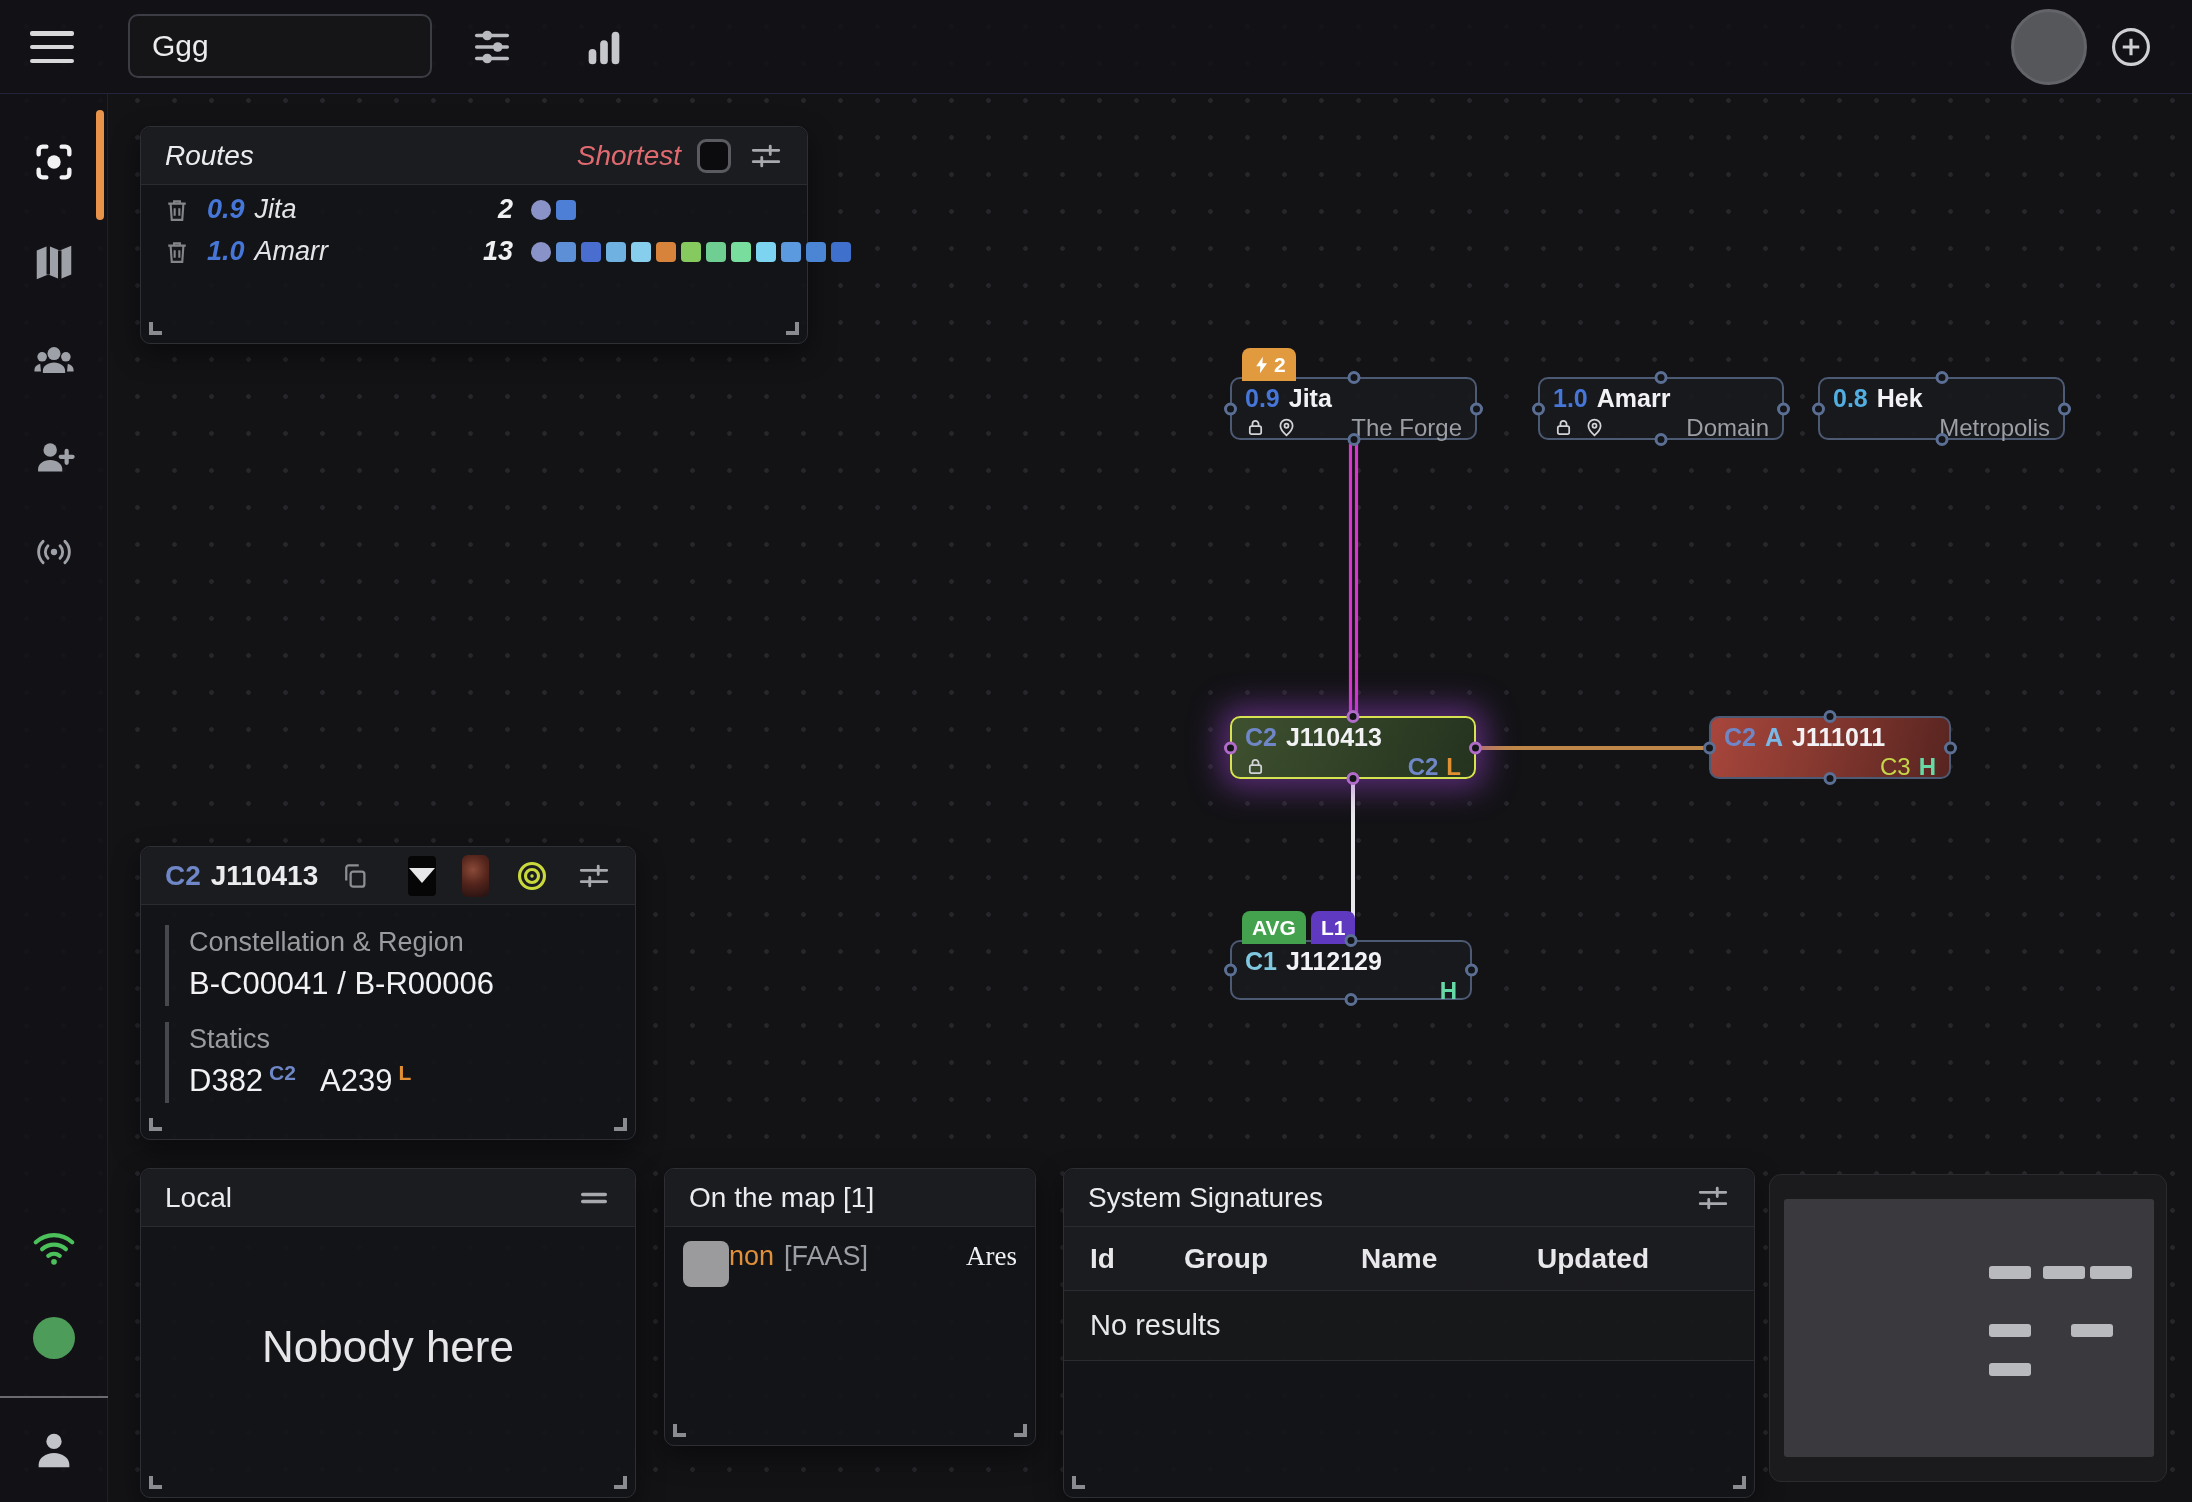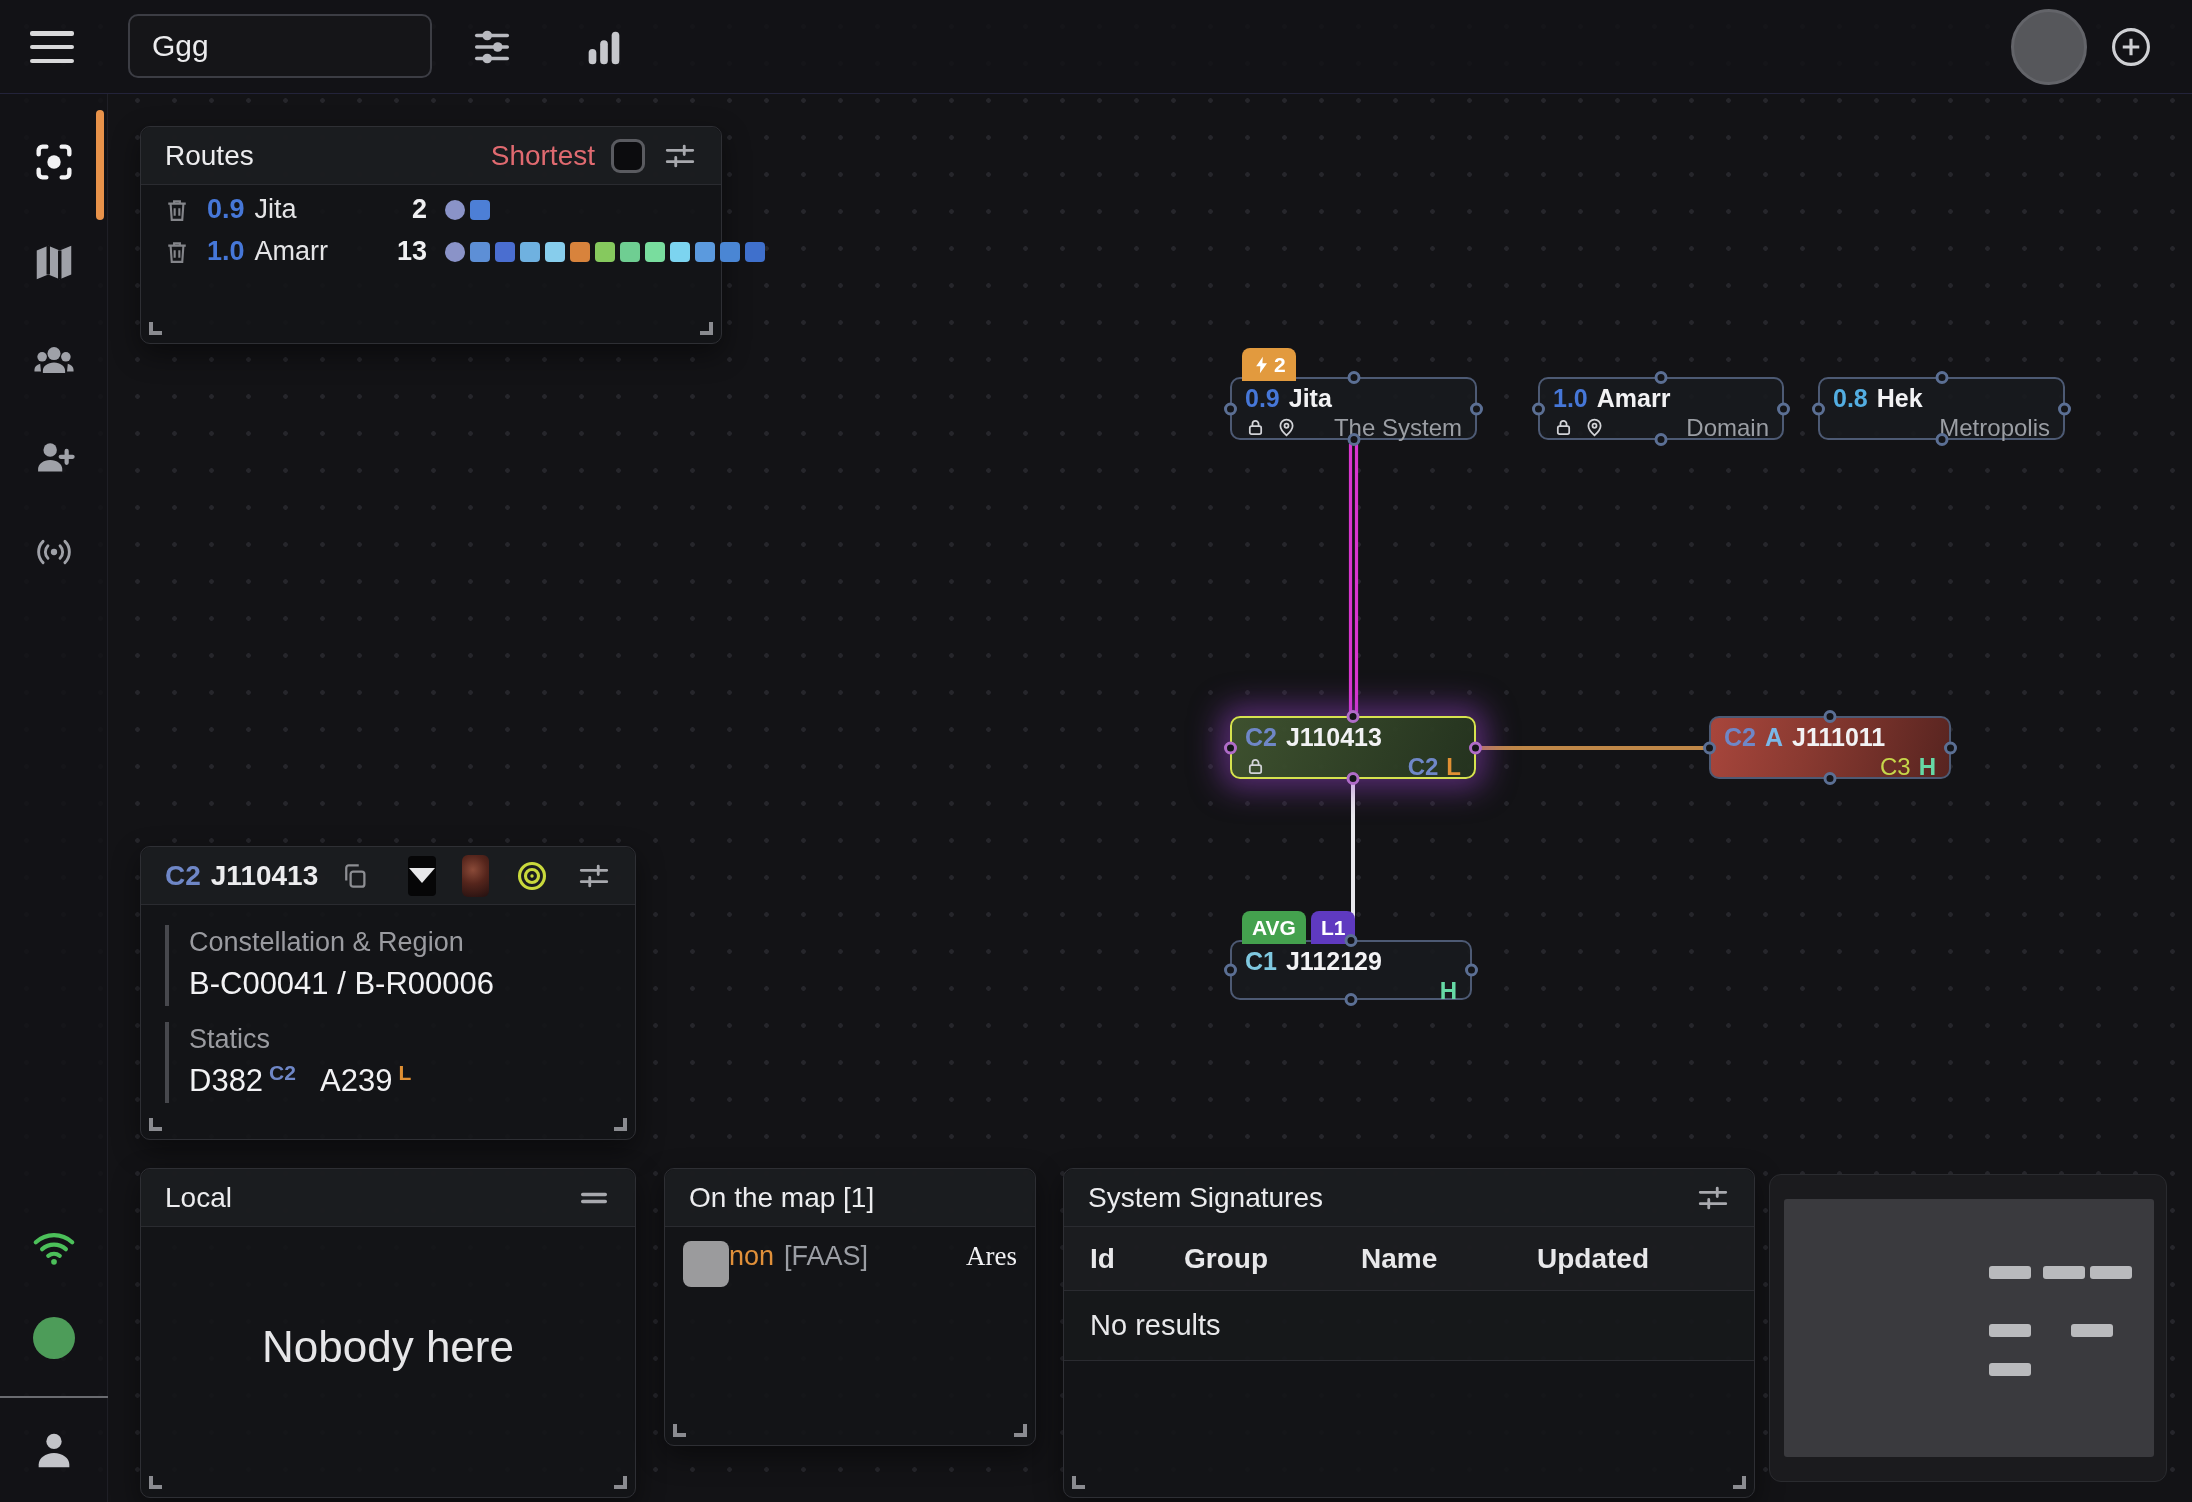--- a/index.html
+++ b/index.html
@@ -60,21 +60,21 @@
                   border-radius:10px 10px 0 0; font-size:28px; color:#ececee; }
   .ph-title { font-weight:normal; }
   .ph-spacer { flex:1; }
   .ph-icon { color:#a8a9ae; display:flex; align-items:center; margin-left:18px; cursor:pointer; }
   .ph-icon svg { width:34px; height:34px; }
   .rz { position:absolute; width:13px; height:13px; }
   .rz-l { left:8px; bottom:8px; border-left:4px solid #8a8b90; border-bottom:4px solid #8a8b90; }
   .rz-r { right:8px; bottom:8px; border-right:4px solid #8a8b90; border-bottom:4px solid #8a8b90; }
 
   
-  .routes-panel { left:32px; top:32px; width:582px; height:218px; }
+  .routes-panel { left:32px; top:32px; width:668px; height:218px;font-style:italic; }
   .shortest-label { color:#e06a70; font-size:28px; margin-right:16px; }
   .checkbox { width:34px; height:34px; border:3px solid #5a5b60; border-radius:9px; background:#0c0c0e; cursor:pointer; }
   .route-row { display:flex; align-items:center; padding:9px 20px 2px 22px; font-size:27px; }
   .route-row .trash { color:#84858a; width:28px; height:28px; margin-right:16px; cursor:pointer; }
   .route-row .trash svg { width:28px; height:28px; }
   .route-sec { color:#4677d8; font-weight:bold; margin-right:10px; }
   .route-name { color:#e4e4e6; }
   .route-jumps { font-weight:bold; color:#f0f0f2; margin-left:auto; }
   .route-dots { display:flex; align-items:center; gap:5px; margin-left:18px; width:256px; flex:none; }
   .dot { width:20px; height:20px; flex:none; }
@@ -296,21 +296,21 @@
         <span class="sub-icons">
           <svg viewBox="0 0 24 24" fill="none" stroke="currentColor" stroke-width="2">
               <rect x="5.5" y="10.5" width="13" height="9" rx="2"></rect>
               <path d="M8.5 10.5V8a3.5 3.5 0 0 1 7 0v2.5"></path>
             </svg>
           <svg viewBox="0 0 24 24" fill="none" stroke="currentColor" stroke-width="2">
               <path d="M12 21s-7-6.2-7-11a7 7 0 0 1 14 0c0 4.8-7 11-7 11z"></path>
               <circle cx="12" cy="10" r="2.3"></circle>
             </svg>
         </span>
-        <span class="right">The System</span>
+        <span class="right">The Forge</span>
       </div>
       <i class="handle h-top"></i>
         <i class="handle h-bottom"></i>
         <i class="handle h-left"></i>
         <i class="handle h-right"></i>
     </div>
 
     <div class="node" style="left:1430px; top:283px; width:246px;">
       <div class="node-title">
           <span class="sec-high">1.0</span>

